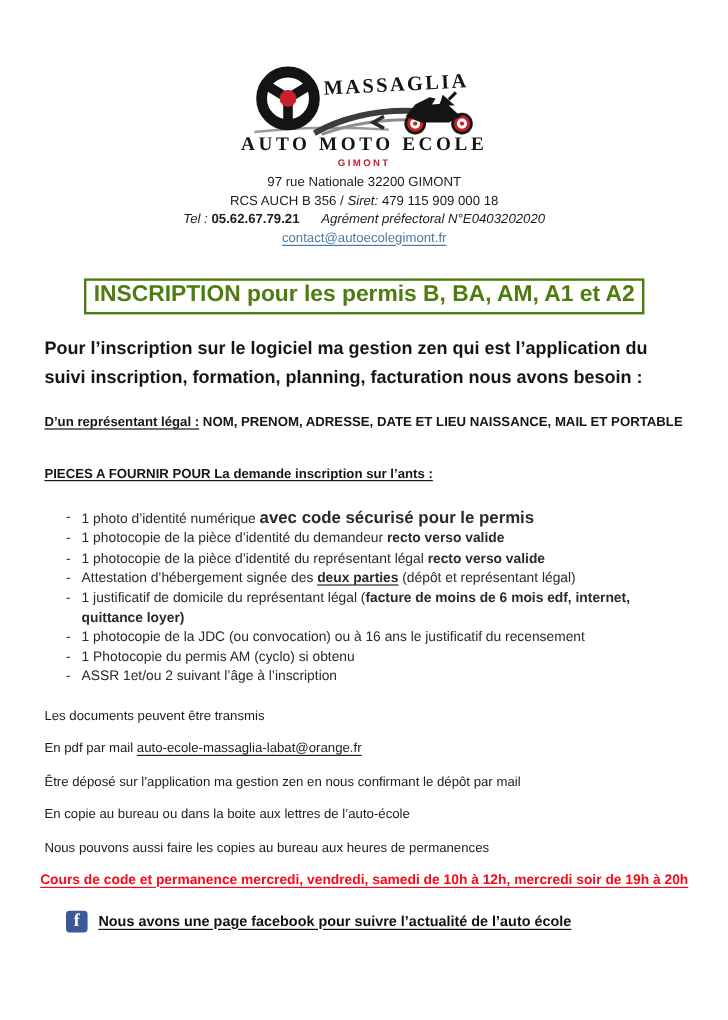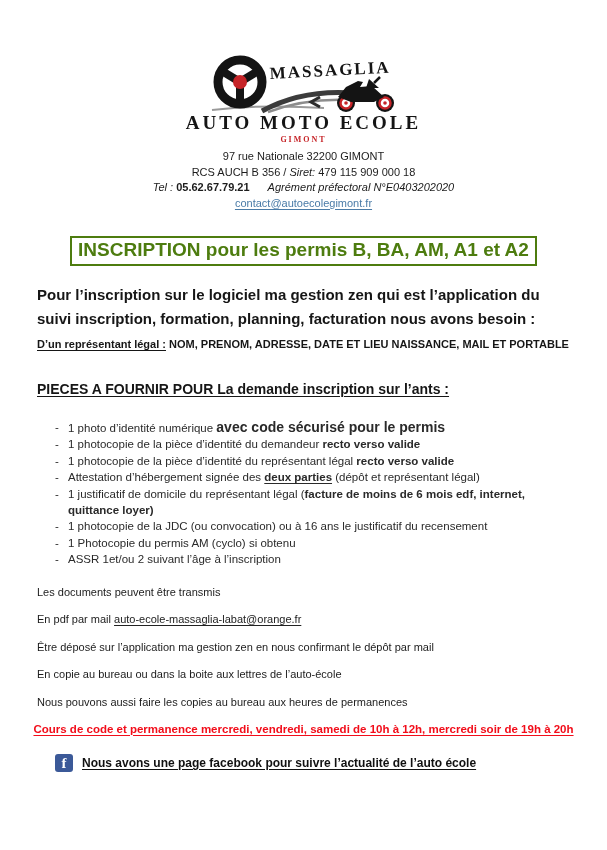--- a/index.html
+++ b/index.html
@@ -6,25 +6,25 @@
   html,body { background:#fff; }
   .page {
     position:relative; width:607px; height:850px; overflow:hidden;
     background:#ffffff; color:#1c1c1c;
     font-family:"Liberation Sans", sans-serif;
   }
   
   .logo-block { padding-top:55px; text-align:center; }
   .logo-svg { display:block; margin:0 auto; }
   .logo-line1 {
-    font-family:"Liberation Serif", serif; font-size:19px; font-weight:bold;
+    font-family:"Liberation Serif", serif; font-size:16px; font-weight:bold;
     letter-spacing:3px; color:#151515; margin-top:-3px;
   }
   .logo-line2 {
-    font-family:Liberation Serif, serif; font-size:8px; font-weight:bold;
+    font-family:Liberation Sans, sans-serif; font-size:8px; font-weight:bold;
     letter-spacing:2px; color:#c62428; margin-top:1px;
   }
   
   .contact { text-align:center; font-size:11px; line-height:15.5px; margin-top:5px; color:#1c1c1c; }
   .contact .it { font-style:italic; }
   .contact .b  { font-weight:bold; }
   .contact .spacer { display:inline-block; width:18px; }
   .contact a.mail {
     color:#4a7ba7; text-decoration:underline; text-underline-offset:2px; cursor:pointer;
   }
@@ -33,23 +33,23 @@
   .title-box {
     display:inline-block; border:2px solid #4d7c0f; padding:1px 6px 3px 6px;
     font-size:19px; font-weight:bold; color:#4d7c0f;
   }
   
   .content { padding:0 37px; }
   .intro { margin-top:17px; font-size:15px; font-weight:bold; line-height:24px; color:#161616; }
   .subline { font-size:11px; font-weight:bold; color:#161616; }
   .subline .lbl { text-decoration:underline; text-underline-offset:2px; }
   .sub-eleve { margin-top:21px; }
-  .sub-rep   { margin-top:7px; }
+  .sub-rep   { margin-top:19px; }
   .pieces-head {
-    margin-top:31px; font-size:14px; font-weight:bold;
+    margin-top:31px; font-size:11px; font-weight:bold;
     text-decoration:underline; text-underline-offset:2px; color:#161616;
   }
   
   .checklist { margin-top:22px; font-size:11.5px; line-height:16.4px; color:#2a2a2a; }
   .check-item { display:flex; }
   .check-item .marker { width:13px; padding-left:18px; box-sizing:content-box; flex:none; }
   .check-item .txt { flex:1; }
   .check-item .bd { font-weight:bold; }
   .check-item .bd.xl { font-size:14px; }
   .check-item .bd.ul { text-decoration:underline; text-underline-offset:2px; }

